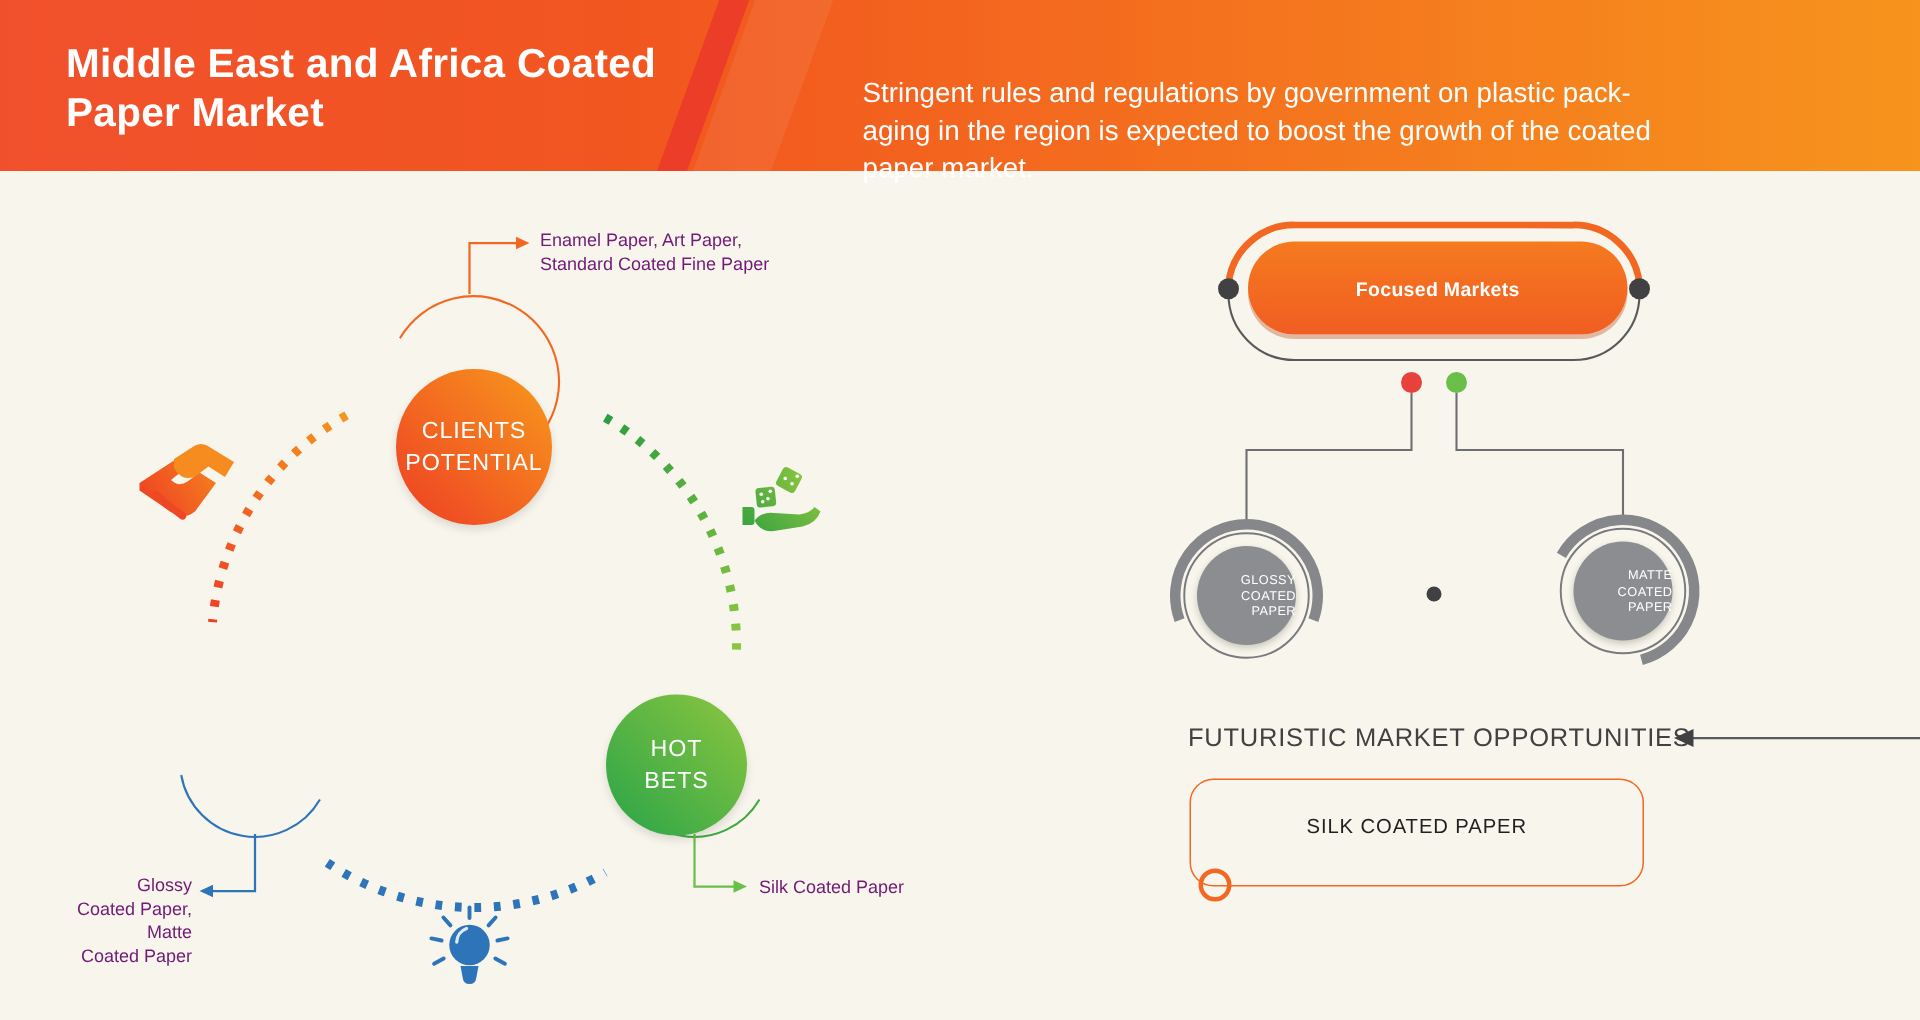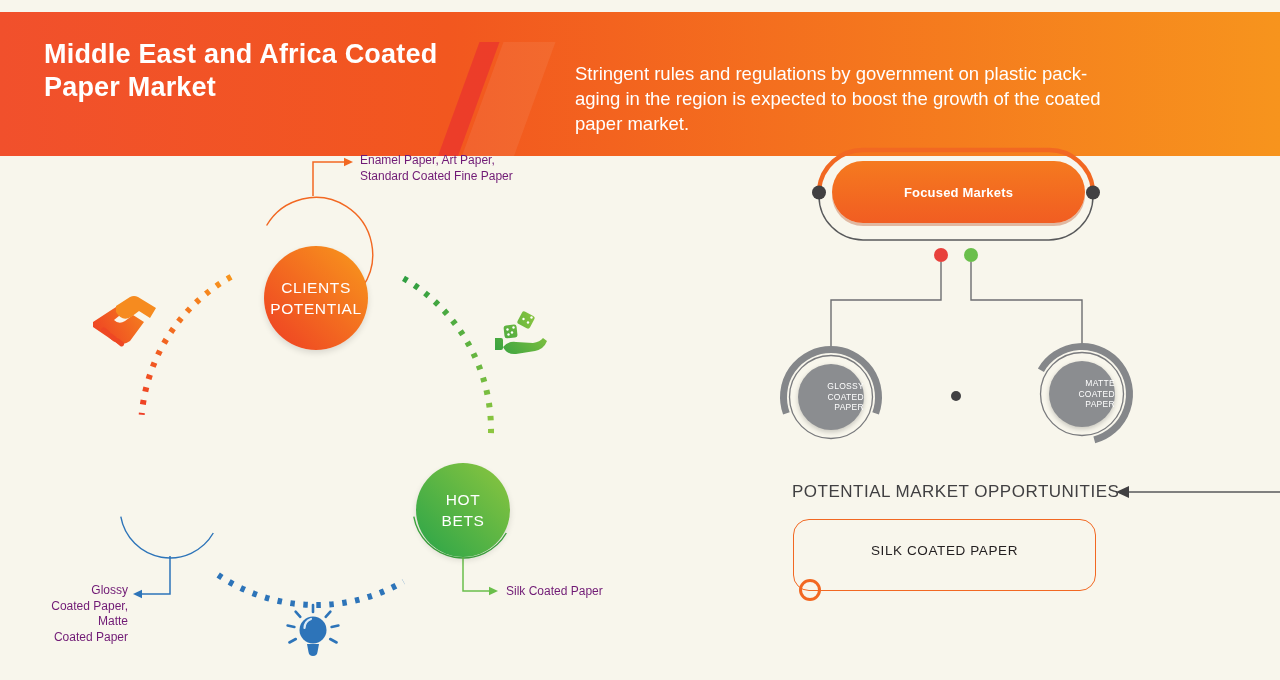--- a/index.html
+++ b/index.html
@@ -1,39 +1,39 @@
 <!DOCTYPE html>
 <html><head>
 <meta charset="utf-8">
 <style>
   html,body{margin:0;padding:0;background:#e9e7dd;}
   .canvas{position:relative;width:1280px;height:680px;background:#f8f6ec;overflow:hidden;
           font-family:"Liberation Sans",sans-serif;}
   .pre{white-space:pre-line;}
 
   
-  .header{position:absolute;left:0;top:12px;width:1280px;height:144px;
+  .header{position:absolute;left:0;top:0;width:1280px;height:114px;
           background:linear-gradient(90deg,#f1502c 0%,#f2571f 35%,#f7941d 100%);}
   .hdr-sliver{position:absolute;bottom:0;left:438px;width:20px;height:114px;
           background:rgba(235,56,44,.85);transform:skewX(-20deg);transform-origin:bottom left;}
   .hdr-band{position:absolute;bottom:0;left:462px;width:52px;height:114px;
           background:rgba(255,255,255,.07);transform:skewX(-20deg);transform-origin:bottom left;}
   .hdr-title{position:absolute;left:44px;top:26px;color:#ffffff;font-size:27px;font-weight:bold;
           line-height:33px;letter-spacing:.2px;}
   .hdr-sub{position:absolute;left:575px;top:21px;color:#ffffff;font-size:18.5px;line-height:25px;margin-top:28px;}
 
   
   .bigcircle{position:absolute;border-radius:50%;display:flex;align-items:center;justify-content:center;
           color:#fff;text-align:center;font-size:15.5px;line-height:21px;letter-spacing:.6px;
           box-shadow:0 3px 6px rgba(0,0,0,.12);}
   .c-op{left:264px;top:202px;width:104px;height:104px;
           background:linear-gradient(225deg,#f89a1c 0%,#ee3d24 100%);margin-top:44px;}
   .c-cf{left:123px;top:463px;width:94px;height:94px;
           background:linear-gradient(225deg,#4fa0d9 0%,#2a6bac 100%);}
-  .c-hb{left:416px;top:463px;width:94px;height:94px;
+  .c-hb{left:404px;top:463px;width:94px;height:94px;
           background:linear-gradient(225deg,#8dc63f 0%,#28a449 100%);}
 
   .note{position:absolute;color:#701a75;font-size:12px;line-height:15.5px;}
   .note-op{left:360px;top:153px;}
   .note-cf{left:28px;top:583px;width:100px;text-align:right;}
   .note-hb{left:506px;top:584px;}
 
   
   .pill{position:absolute;left:832px;top:161px;width:253px;height:62px;border-radius:31px;
         background:linear-gradient(180deg,#f57a1f 0%,#f15d22 100%);
@@ -179,16 +179,16 @@
 Matte
 Coated Paper</div>
   <div class="note note-hb pre">Silk Coated Paper</div>
 
   <div class="pill">Focused Markets</div>
   <div class="graycircle g-left pre">GLOSSY COATED
 PAPER</div>
   <div class="graycircle g-right pre">MATTE COATED
 PAPER</div>
 
-  <div class="fmo">POTENTIAL MARKET OPPORTUNITIES</div>
+  <div class="fmo">FUTURISTIC MARKET OPPORTUNITIES</div>
   <div class="silkbox">SILK COATED PAPER</div>
 
 </div>
 
 </body></html>

